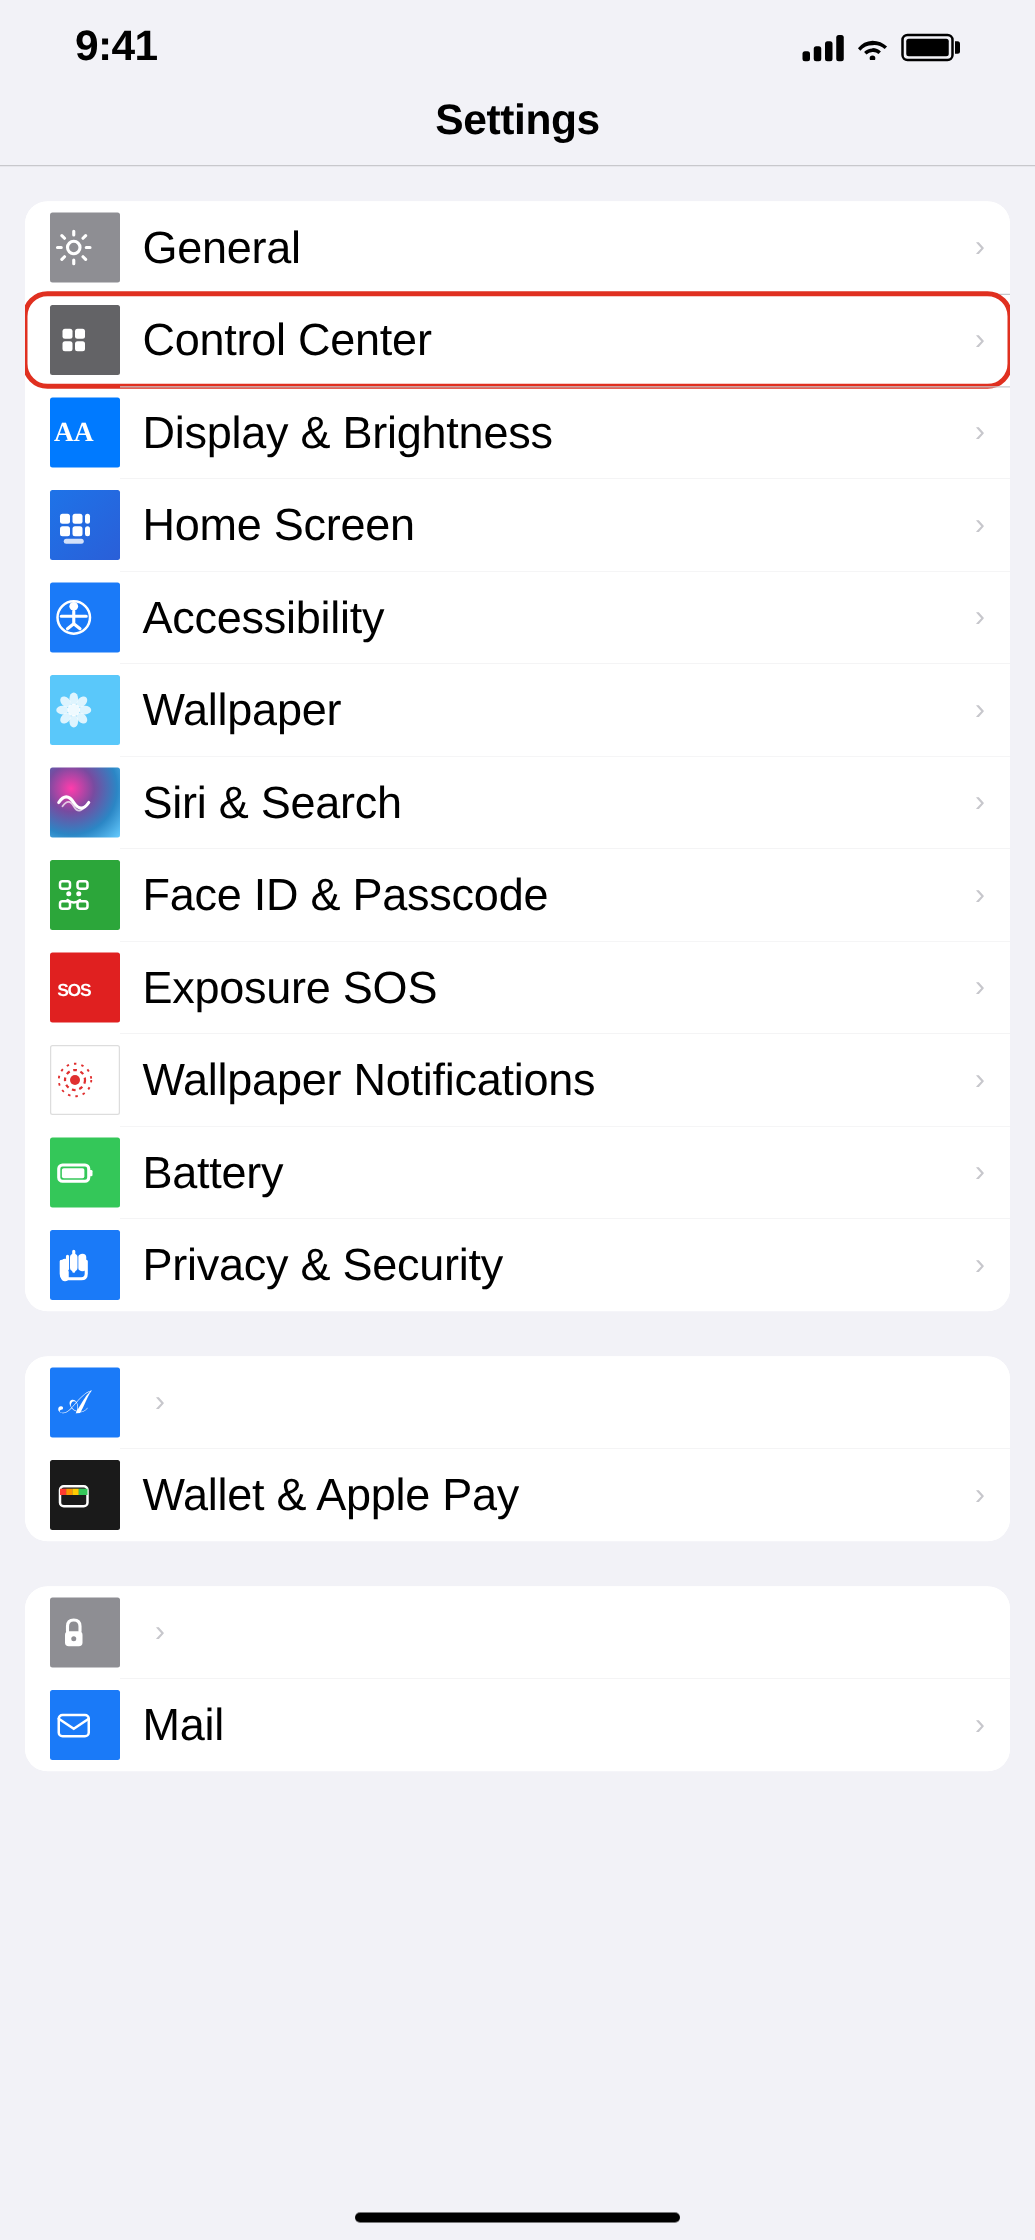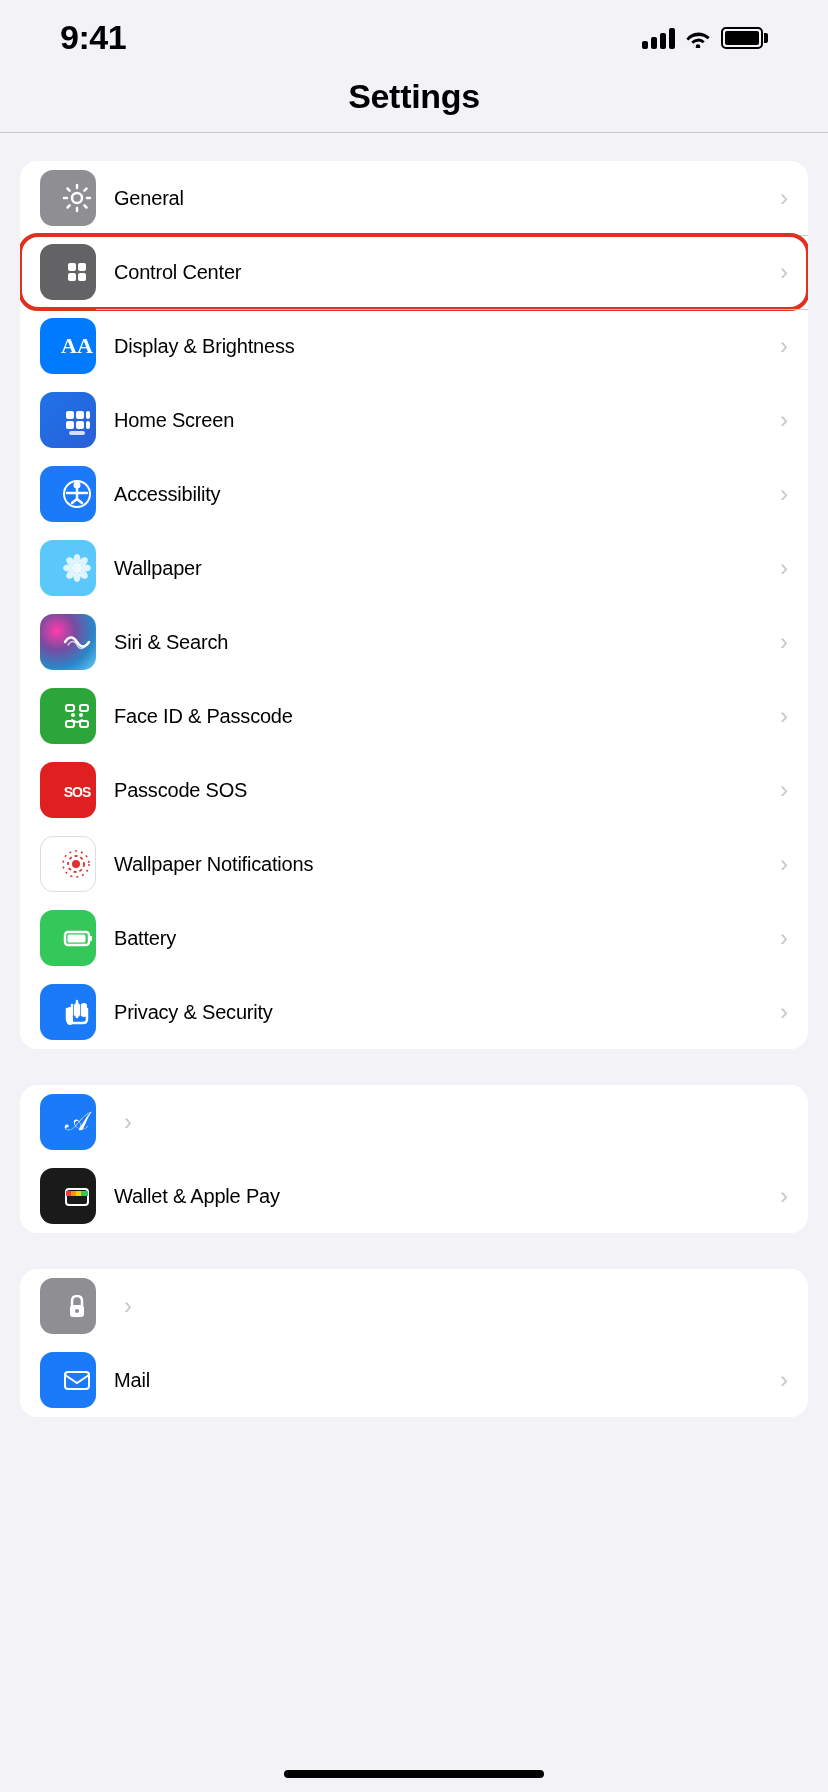--- a/index.html
+++ b/index.html
@@ -136,32 +136,32 @@
     .settings-row.highlighted {
       outline: 4px solid #e03020;
       outline-offset: -2px;
       border-radius: 18px;
       z-index: 10;
     }
 
     .row-icon {
       width: 56px;
       height: 56px;
-      border-radius: 13px;
+      border-radius: 2px;
       display: flex;
       align-items: center;
-      justify-content: flex-end;
+      justify-content: flex-start;
       margin-right: 18px;
       flex-shrink: 0;
       overflow: hidden;
     }
 
     .row-label {
       flex: 1;
-      font-size: 20px;
+      font-size: 36px;
       font-weight: 400;
       color: #000;
       letter-spacing: -0.2px;
     }
 
     .row-chevron {
       color: #c7c7cc;
       font-size: 24px;
       margin-left: 10px;
     }
@@ -329,21 +329,21 @@
       <span class="row-label">Face ID &amp; Passcode</span>
       <span class="row-chevron">›</span>
     </div>
 
     <div class="settings-row">
       <div class="row-icon" style="background: #e02020;">
         <svg class="icon-svg" viewBox="0 0 38 38" fill="none">
           <text x="19" y="26" text-anchor="middle" font-size="14" font-weight="900" fill="white" font-family="Arial, sans-serif" letter-spacing="-1">SOS</text>
         </svg>
       </div>
-      <span class="row-label">Passcode SOS</span>
+      <span class="row-label">Exposure SOS</span>
       <span class="row-chevron">›</span>
     </div>
 
     <div class="settings-row">
       <div class="row-icon" style="background: #fff; border: 1.5px solid #ddd;">
         <svg class="icon-svg" viewBox="0 0 38 38" fill="none">
           <circle cx="19" cy="19" r="4" fill="#e03030"></circle>
           <circle cx="19" cy="19" r="8" stroke="#e03030" stroke-width="1.8" fill="none" stroke-dasharray="3 3"></circle>
           <circle cx="19" cy="19" r="13" stroke="#e03030" stroke-width="1.5" fill="none" stroke-dasharray="2 4"></circle>
         </svg>

